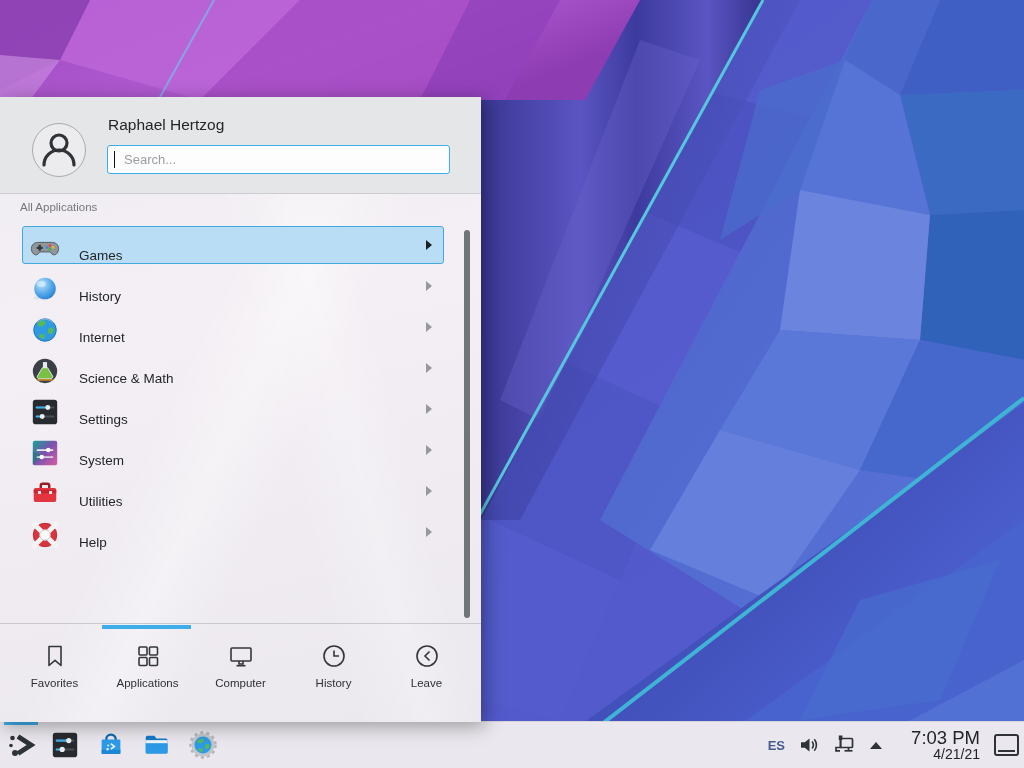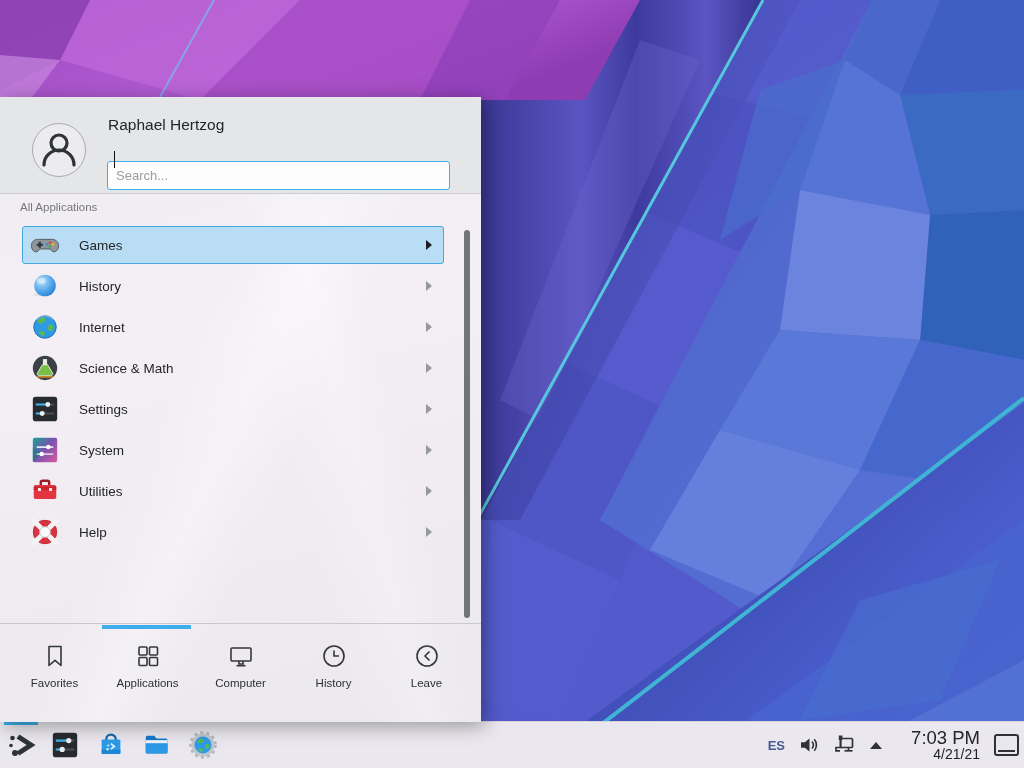--- a/index.html
+++ b/index.html
@@ -26,31 +26,31 @@
     background:#e5e6e8;border-bottom:1px solid #cdcdd1;
   }
   .avatar{
     position:absolute;left:32px;top:26px;width:52px;height:52px;border-radius:50%;
     border:1px solid #a9abae;background:#ececee;
   }
   .user-name{position:absolute;left:108px;top:19px;font-size:15.5px;color:#232629;}
   .search-wrap{position:absolute;left:107px;top:48px;width:343px;height:29px;}
   .search-wrap input{
     width:100%;height:100%;box-sizing:border-box;border:1px solid #3daee9;border-radius:3px;
-    background:#fdfdfd;font:13px "Liberation Sans",sans-serif;color:#232629;padding:0 8px;outline:none;margin-top:16px;
+    background:#fdfdfd;font:13px "Liberation Sans",sans-serif;color:#232629;padding:0 16px;outline:none;
   }
   .search-wrap input::placeholder{color:#9a9ea2;opacity:1;}
   .caret{position:absolute;left:7px;top:6px;width:1px;height:17px;background:#111;}
 
   .section-label{position:absolute;left:20px;top:104px;font-size:11.5px;color:#75787b;}
 
   .cat-list{position:absolute;left:0;top:126px;width:100%;height:400px;overflow:hidden;}
   .cat-row{
     position:relative;margin:3px 37px 3px 22px;height:36px;border:1px solid transparent;border-radius:3px;
-    display:flex;align-items:center;cursor:default;
+    display:flex;align-items:flex-end;cursor:default;
   }
   .cat-row.selected{background:#b8ddf4;border-color:#45a8e0;}
   .cat-icon{width:30px;height:30px;margin-left:7px;flex:0 0 30px;}
   .cat-icon svg{width:30px;height:30px;display:block;}
   .cat-label{margin-left:19px;font-size:13.5px;color:#232629;}
   .cat-arrow{
     position:absolute;right:11px;top:50%;margin-top:-5px;width:0;height:0;
     border-left:6px solid #96999c;border-top:5px solid transparent;border-bottom:5px solid transparent;
   }
   .cat-row.selected .cat-arrow{border-left-color:#1b1e20;}

